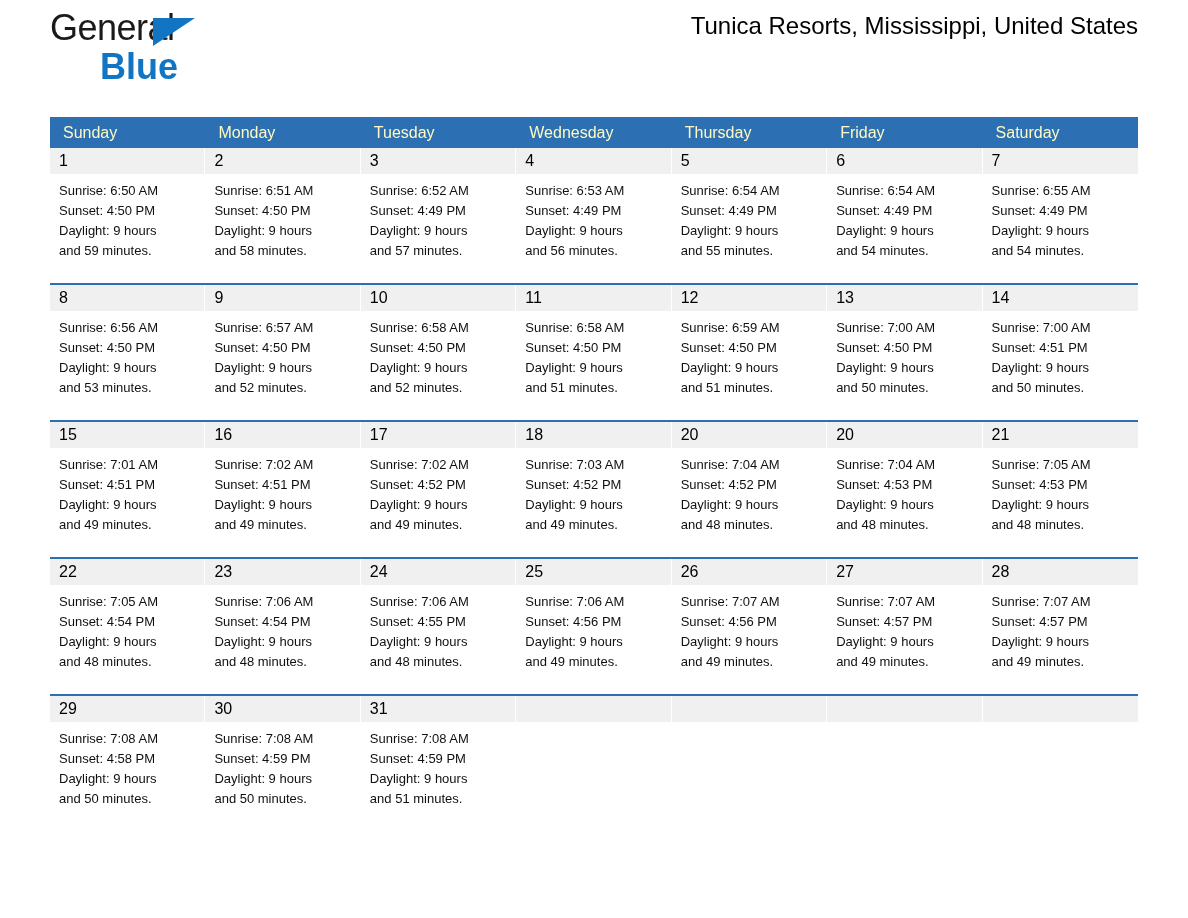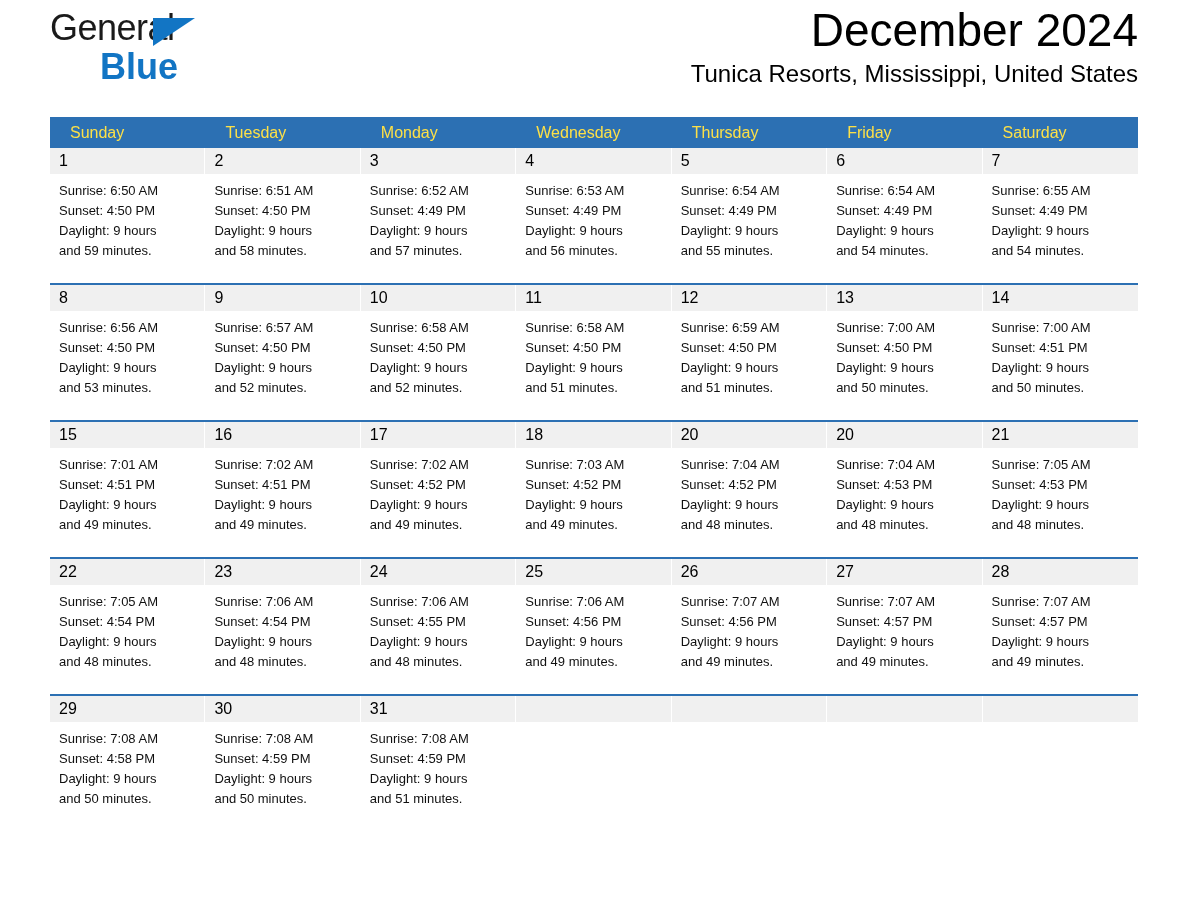--- a/index.html
+++ b/index.html
@@ -86,24 +86,24 @@
     margin-top: 9px;
     width: 1088px;
   }
   .weekdays {
     display: grid;
     grid-template-columns: repeat(7, 1fr);
     background: #2c70b3;
     height: 31px;
   }
   .weekday {
-    color: #fde047;
+    color: #fef9c3;
     font-size: 16px;
     line-height: 31px;
-    padding-left: 20px;
+    padding-left: 13px;
     box-sizing: border-box;
     overflow: hidden;
     white-space: nowrap;
   }
 
   .week {
     display: grid;
     grid-template-columns: repeat(7, 1fr);
     border-top: 2px solid #2c70b3;
     margin-top: 12px;
@@ -145,32 +145,31 @@
 
   <div class="header">
 
     <div class="logo">
       <span class="logo-general">General</span>
       <span class="logo-tri"></span>
       <span class="logo-blue">Blue</span>
     </div>
 
     <div class="title-wrap">
-      <div class="month-title">December 2024</div>
       <div class="location">Tunica Resorts, Mississippi, United States</div>
     </div>
 
   </div>
 
   <div class="calendar">
 
     <div class="weekdays">
       <div class="weekday">Sunday</div>
+      <div class="weekday">Monday</div>
       <div class="weekday">Tuesday</div>
-      <div class="weekday">Monday</div>
       <div class="weekday">Wednesday</div>
       <div class="weekday">Thursday</div>
       <div class="weekday">Friday</div>
       <div class="weekday">Saturday</div>
     </div>
 
     <div class="week first">
       <div class="day-cell">
           <div class="day-num">1</div>
           <div class="day-info">

